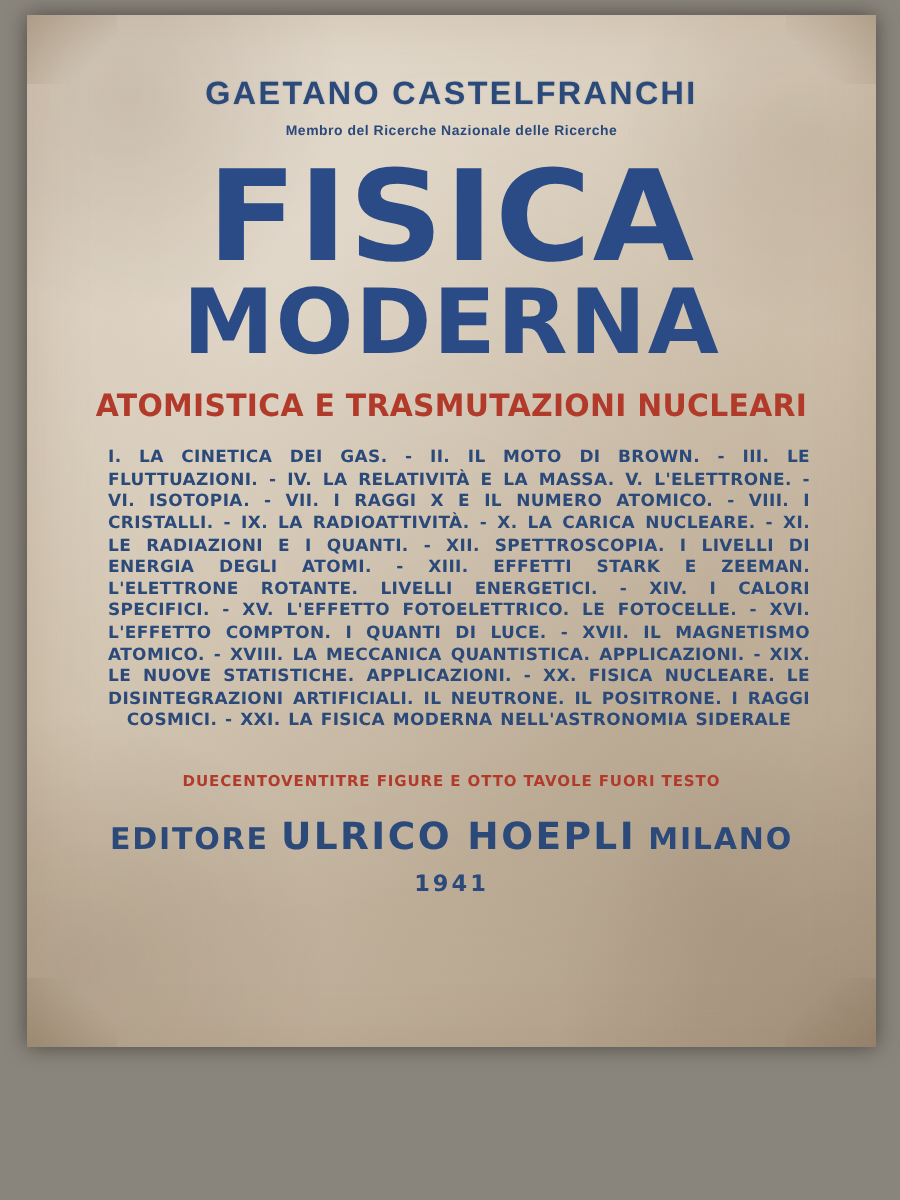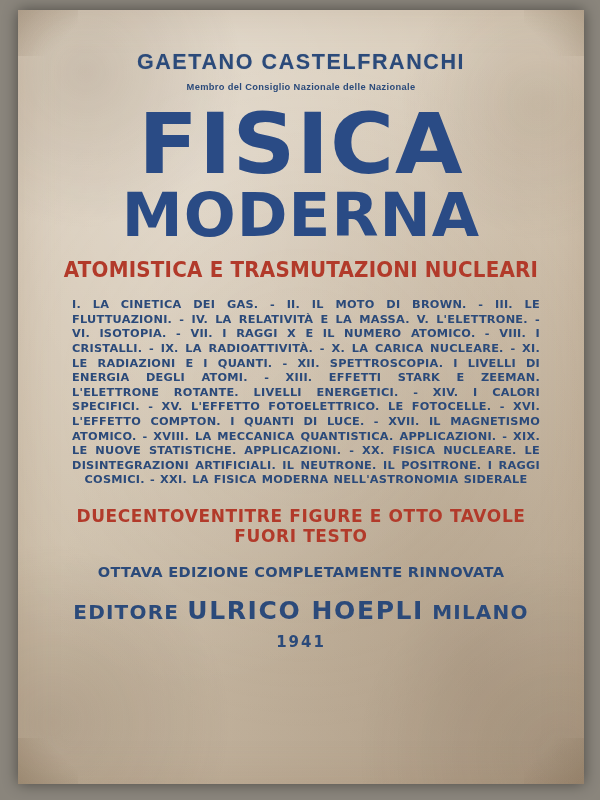--- a/index.html
+++ b/index.html
@@ -14,21 +14,21 @@
     overflow: hidden;
     background: #8a857c;
     font-family: "Liberation Sans", sans-serif;
   }
   
   #cover {
     position: absolute;
     left: 18px;
     top: 10px;
     width: 566px;
-    height: 774px;
+    height: 688px;
     background:
       radial-gradient(ellipse at 30% 20%, rgba(255,255,255,0.30), rgba(255,255,255,0) 60%),
       radial-gradient(ellipse at 80% 85%, rgba(120,95,70,0.28), rgba(0,0,0,0) 65%),
       linear-gradient(180deg, #d9cdbb 0%, #d3c5b1 35%, #cdbfaa 70%, #c6b7a2 100%);
     box-shadow: 0 0 14px rgba(0,0,0,0.45), inset 0 0 40px rgba(150,125,95,0.25);
   }
   
   #cover::after {
     content: "";
     position: absolute;
@@ -109,22 +109,22 @@
     letter-spacing: .25px;
     color: #2b4a7a;
     text-align: justify;
     text-align-last: center;
     font-family: "DejaVu Sans", sans-serif;
     word-spacing: 1px;
     margin-left: 10px;
   }
 
   .figures-line {
-    margin-top: 18px;
-    font-size: 17px;
+    margin-top: 28px;
+    font-size: 10px;
     font-weight: bold;
     letter-spacing: .6px;
     color: #b23a2a;
     font-family: "DejaVu Sans", sans-serif;
   }
 
   .edition-line {
     margin-top: 17px;
     font-size: 14.6px;
     font-weight: bold;
@@ -172,32 +172,31 @@
 
 <div id="page">
   <div id="cover">
     <div class="corner tl"></div>
     <div class="corner tr"></div>
     <div class="corner bl"></div>
     <div class="corner br"></div>
 
     <div id="inner">
       <div class="author">GAETANO CASTELFRANCHI</div>
-      <div class="affiliation">Membro del Consiglio Nazionale delle Nazionale</div>
+      <div class="affiliation">Membro del Ricerche Nazionale delle Ricerche</div>
 
       <div class="title-main">FISICA</div>
       <div class="title-second">MODERNA</div>
 
       <div class="subtitle">ATOMISTICA E TRASMUTAZIONI NUCLEARI</div>
 
       <div class="contents">I. LA CINETICA DEI GAS. - II. IL MOTO DI BROWN. - III. LE FLUTTUAZIONI. - IV. LA RELATIVITÀ E LA MASSA. V. L'ELETTRONE. - VI. ISOTOPIA. - VII. I RAGGI X E IL NUMERO ATOMICO. - VIII. I CRISTALLI. - IX. LA RADIOATTIVITÀ. - X. LA CARICA NUCLEARE. - XI. LE RADIAZIONI E I QUANTI. - XII. SPETTROSCOPIA. I LIVELLI DI ENERGIA DEGLI ATOMI. - XIII. EFFETTI STARK E ZEEMAN. L'ELETTRONE ROTANTE. LIVELLI ENERGETICI. - XIV. I CALORI SPECIFICI. - XV. L'EFFETTO FOTOELETTRICO. LE FOTOCELLE. - XVI. L'EFFETTO COMPTON. I QUANTI DI LUCE. - XVII. IL MAGNETISMO ATOMICO. - XVIII. LA MECCANICA QUANTISTICA. APPLICAZIONI. - XIX. LE NUOVE STATISTICHE. APPLICAZIONI. - XX. FISICA NUCLEARE. LE DISINTEGRAZIONI ARTIFICIALI. IL NEUTRONE. IL POSITRONE. I RAGGI COSMICI. - XXI. LA FISICA MODERNA NELL'ASTRONOMIA SIDERALE</div>
 
       <div class="figures-line">DUECENTOVENTITRE FIGURE E OTTO TAVOLE FUORI TESTO</div>
 
-      <div class="edition-line">OTTAVA EDIZIONE COMPLETAMENTE RINNOVATA</div>
 
       <div class="publisher">
         <span>EDITORE</span>
         <span class="big">ULRICO HOEPLI</span>
         <span>MILANO</span>
       </div>
 
       <div class="year">1941</div>
     </div>
   </div>

